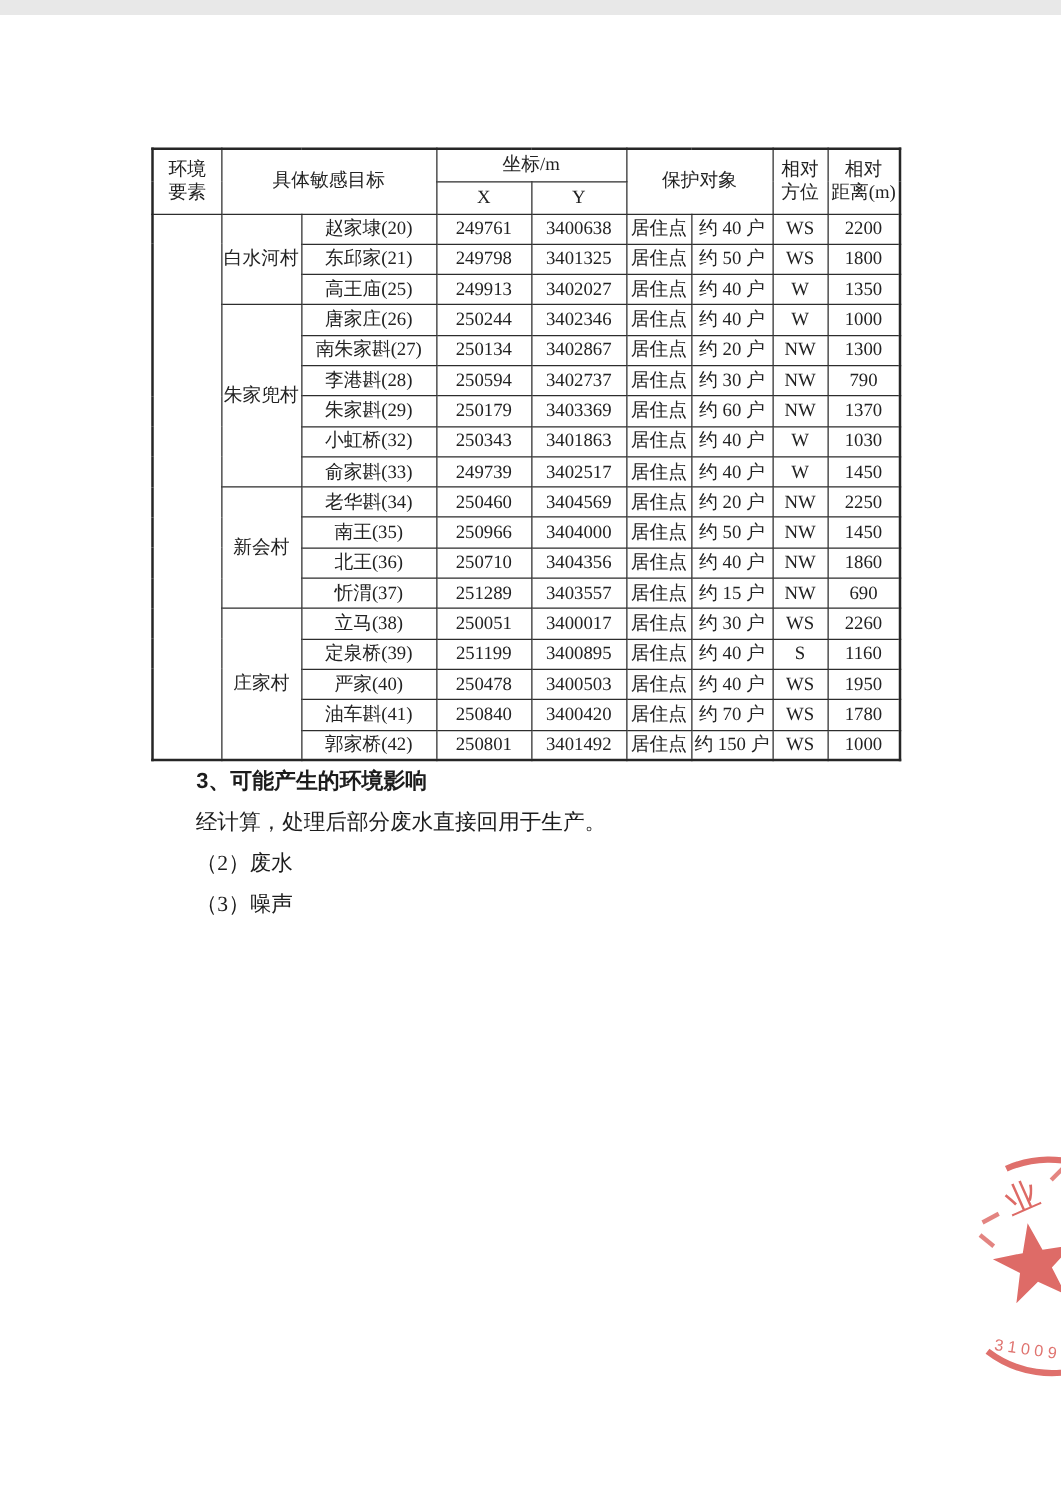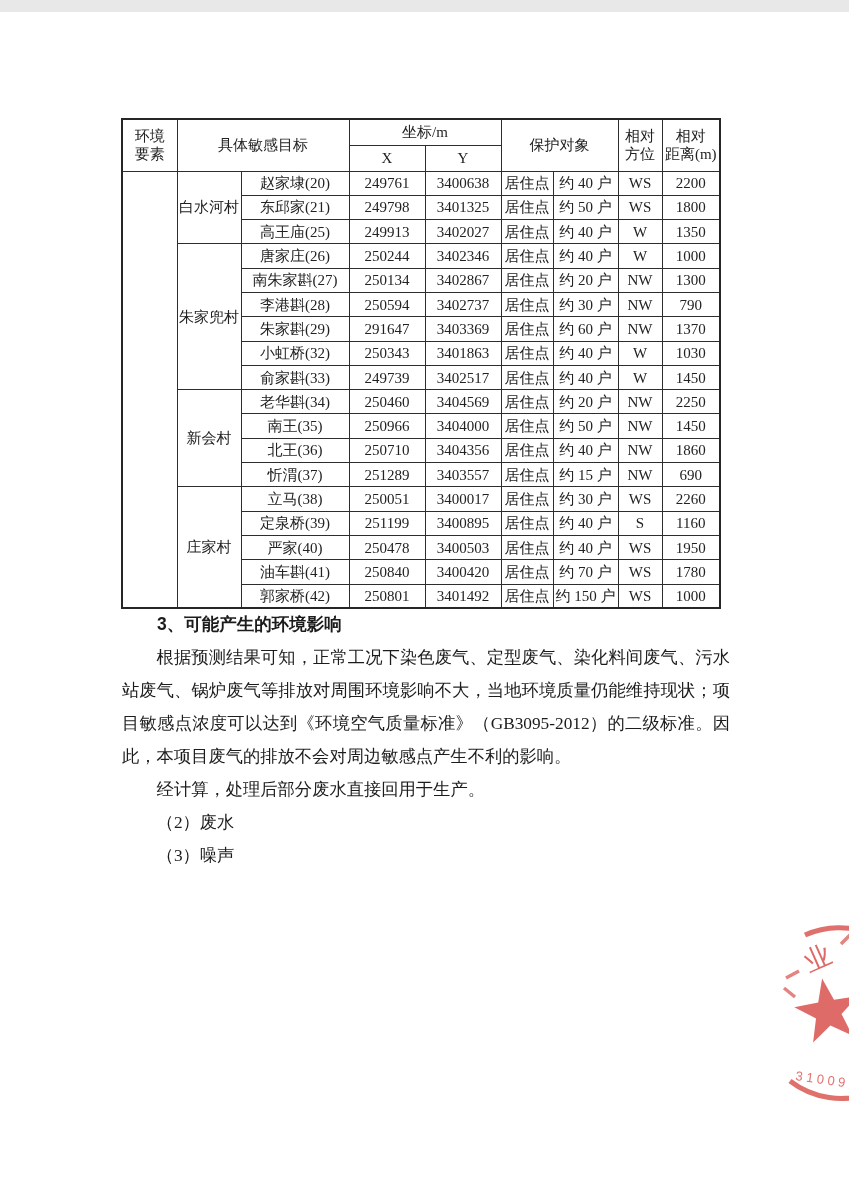--- a/index.html
+++ b/index.html
@@ -134,21 +134,21 @@
           <td>李港斟(28)</td>
           <td>250594</td>
           <td>3402737</td>
           <td>居住点</td>
           <td>约 30 户</td>
           <td>NW</td>
           <td>790</td>
         </tr>
         <tr>
           <td>朱家斟(29)</td>
-          <td>291647</td>
+          <td>250179</td>
           <td>3403369</td>
           <td>居住点</td>
           <td>约 60 户</td>
           <td>NW</td>
           <td>1370</td>
         </tr>
         <tr>
           <td>小虹桥(32)</td>
           <td>250343</td>
           <td>3401863</td>
@@ -247,21 +247,20 @@
           <td>居住点</td>
           <td>约 150 户</td>
           <td>WS</td>
           <td>1000</td>
         </tr>
       </tbody>
   </table>
 
   <div class="text-block">
     <p class="section-title">3、可能产生的环境影响</p>
-    <p>根据预测结果可知，正常工况下染色废气、定型废气、染化料间废气、污水站废气、锅炉废气等排放对周围环境影响不大，当地环境质量仍能维持现状；项目敏感点浓度可以达到《环境空气质量标准》（GB3095-2012）的二级标准。因此，本项目废气的排放不会对周边敏感点产生不利的影响。</p>
     <p>经计算，处理后部分废水直接回用于生产。</p>
     <p class="sub-title">（2）废水</p>
     <p class="sub-title">（3）噪声</p>
   </div>
 
   <div class="stamp">
     <svg width="180" height="200" viewBox="0 0 180 200">
       <g stroke="#d8514c" stroke-width="5" fill="none" opacity="0.82">
         <path d="M 26 23 A 84 84 0 0 1 92 22"></path>
         <path d="M 11 169 A 84 84 0 0 0 92 181"></path>

